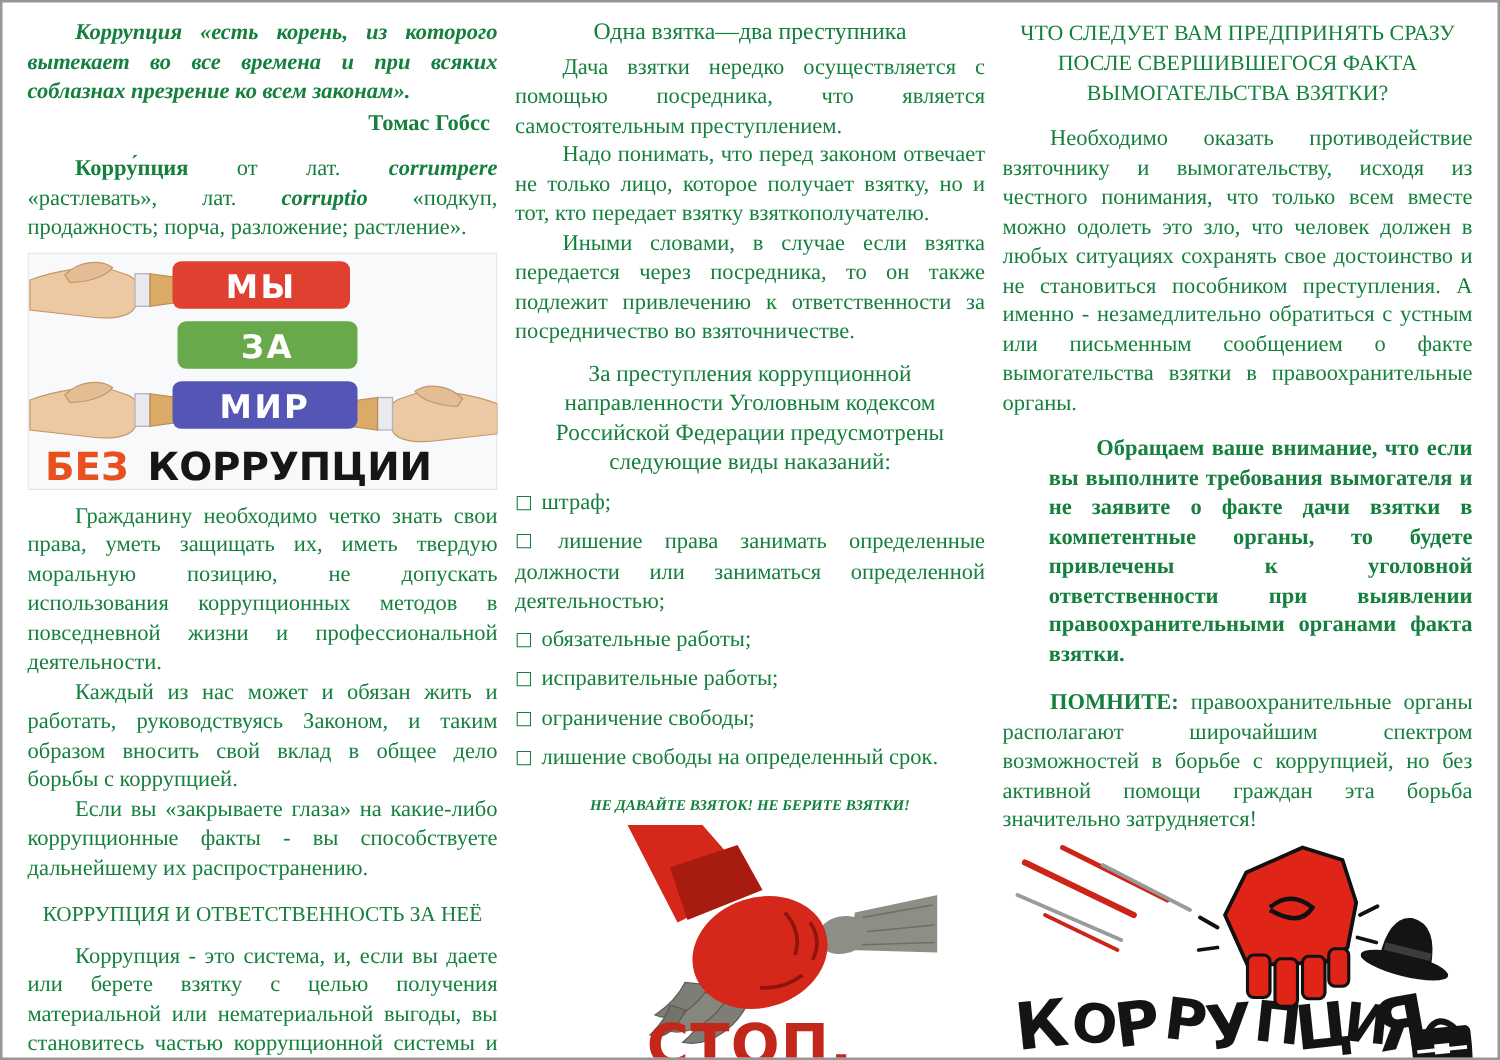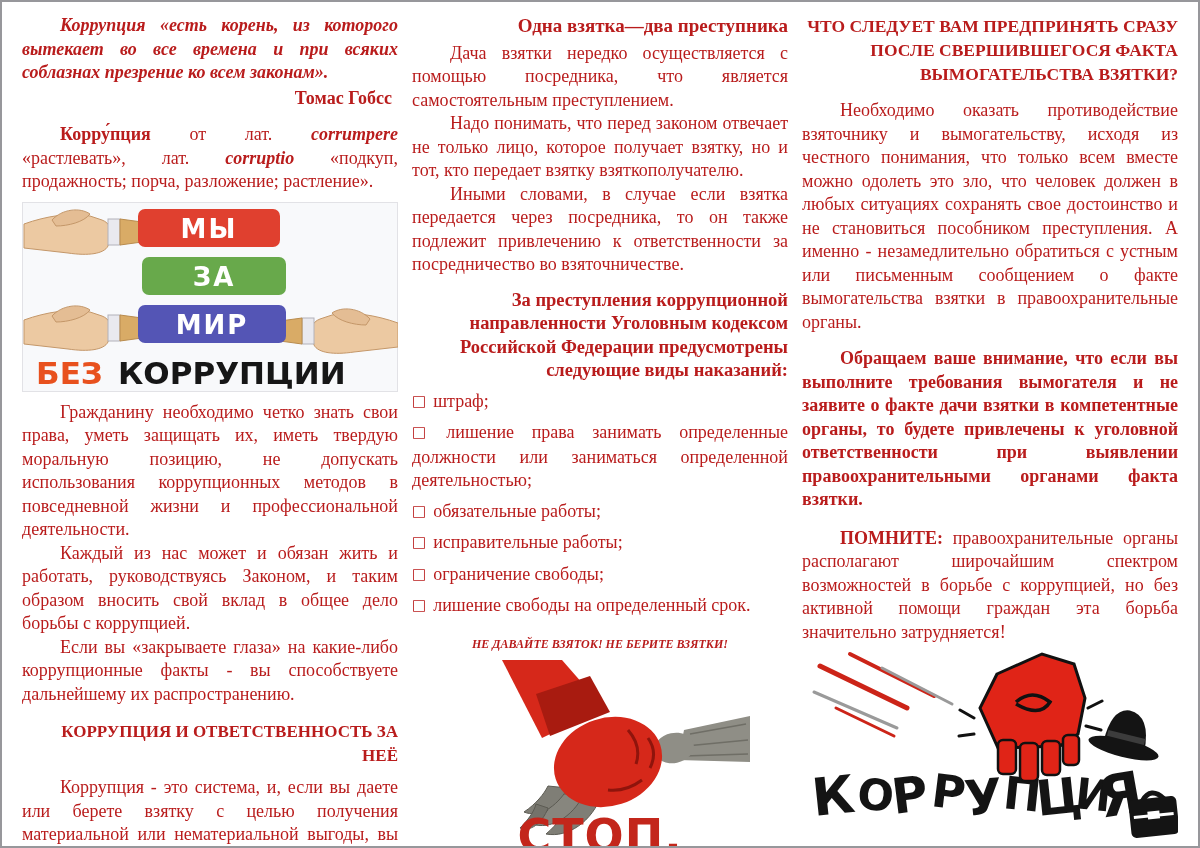--- a/index.html
+++ b/index.html
@@ -1,41 +1,41 @@
 <!DOCTYPE html>
 <html lang="ru"><head>
 <meta charset="utf-8">
 <style>
   html,body { margin:0; padding:0; background:#ffffff; }
   .page {
     width:1200px; height:848px; box-sizing:border-box;
     border:2px solid #97979b; background:#ffffff;
     display:flex; gap:14px; padding:12px 14px 0 20px;
-    font-family:"Liberation Serif", serif; color:#b91c1c;
+    font-family:"Liberation Serif", serif; color:#15803d;
     font-size:18px; line-height:23.5px; overflow:hidden;
   }
   .col { width:376px; flex:0 0 376px; }
   p { margin:0; }
   .jt { text-align:justify; }
   .ind { text-indent:38px; }
   .quote { font-weight:bold; font-style:italic; }
   .author { font-weight:bold; text-align:right; padding-right:6px; margin-top:2px; }
   .def { margin-top:13px; }
   .def i { font-style:italic;font-weight:bold; }
-  .h-center { font-weight:bold; text-align:right; }
+  .h-center { font-weight:normal; text-align:center; }
   .col1-h { font-size:17px; margin:14px 0 9px; letter-spacing:0; }
   .poster1 { display:block; margin:8px 0 9px; }
   .col2-h { font-size:19px; margin-bottom:4px; }
   .law-h { margin-top:12px; margin-bottom:4px; font-size:18.5px; }
   .li { margin-top:7px; text-align:justify; }
   .li .box { font-family:"DejaVu Sans", sans-serif; font-size:15px; margin-right:7px; position:relative; top:-1px; }
   .slogan { font-weight:bold; font-style:italic; text-align:center; margin-top:14px; font-size:12px; }
   .poster2 { display:block; margin:4px auto 0; }
   .col3-h { font-size:17.5px; margin-bottom:13px; line-height:24px; }
-  .warning { font-weight:bold; margin-top:13px; }
+  .warning { font-weight:bold; margin-top:13px;margin-left:37px; }
   .remember { margin-top:15px; }
   .poster3 { display:block; margin-top:2px; }
   .bold { font-weight:bold; }
   svg text { user-select:none; }
 </style>
 </head>
 <body>
 
 <div class="page">
 

